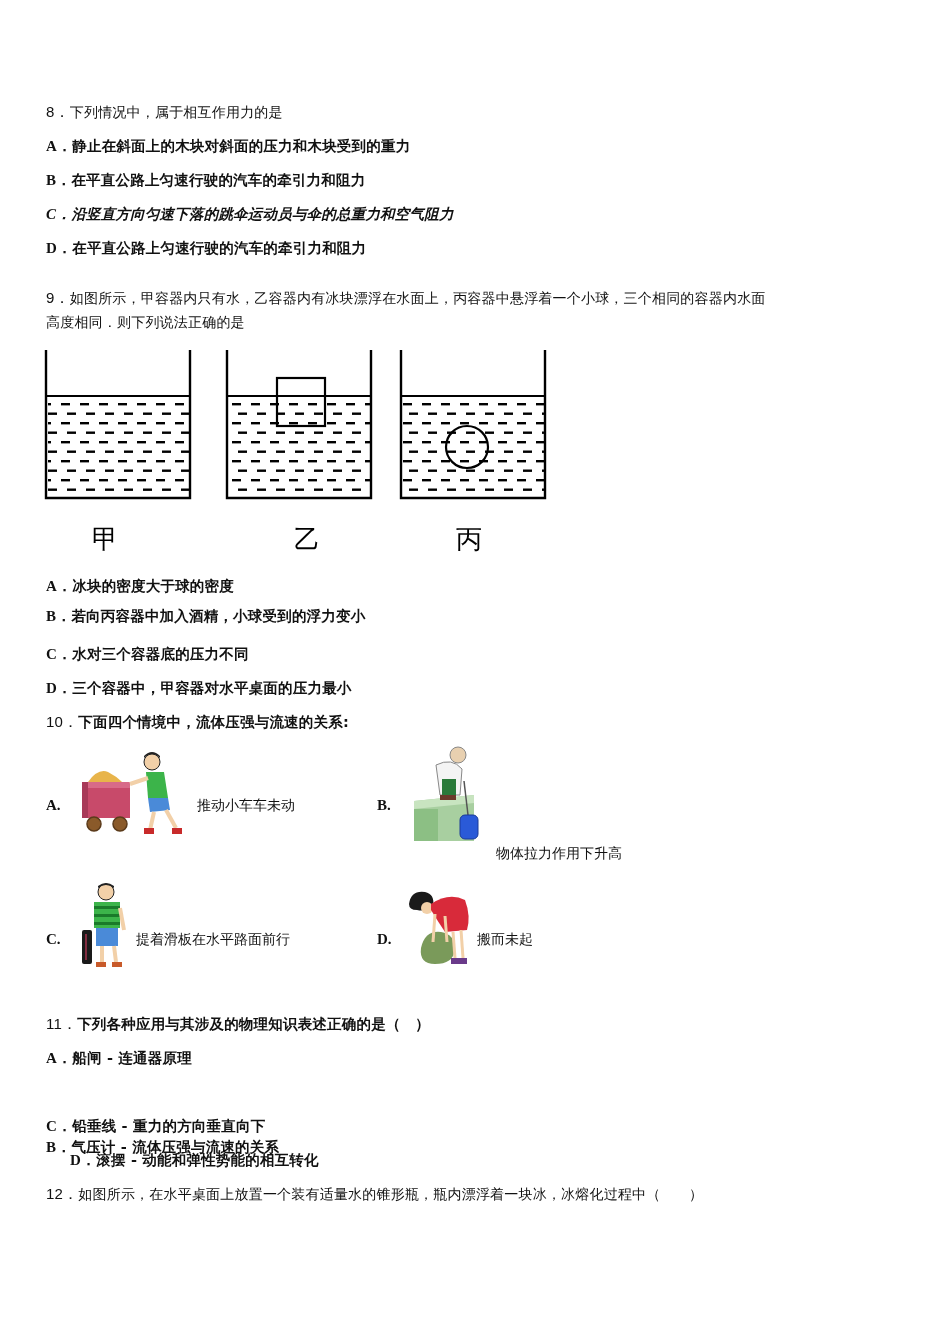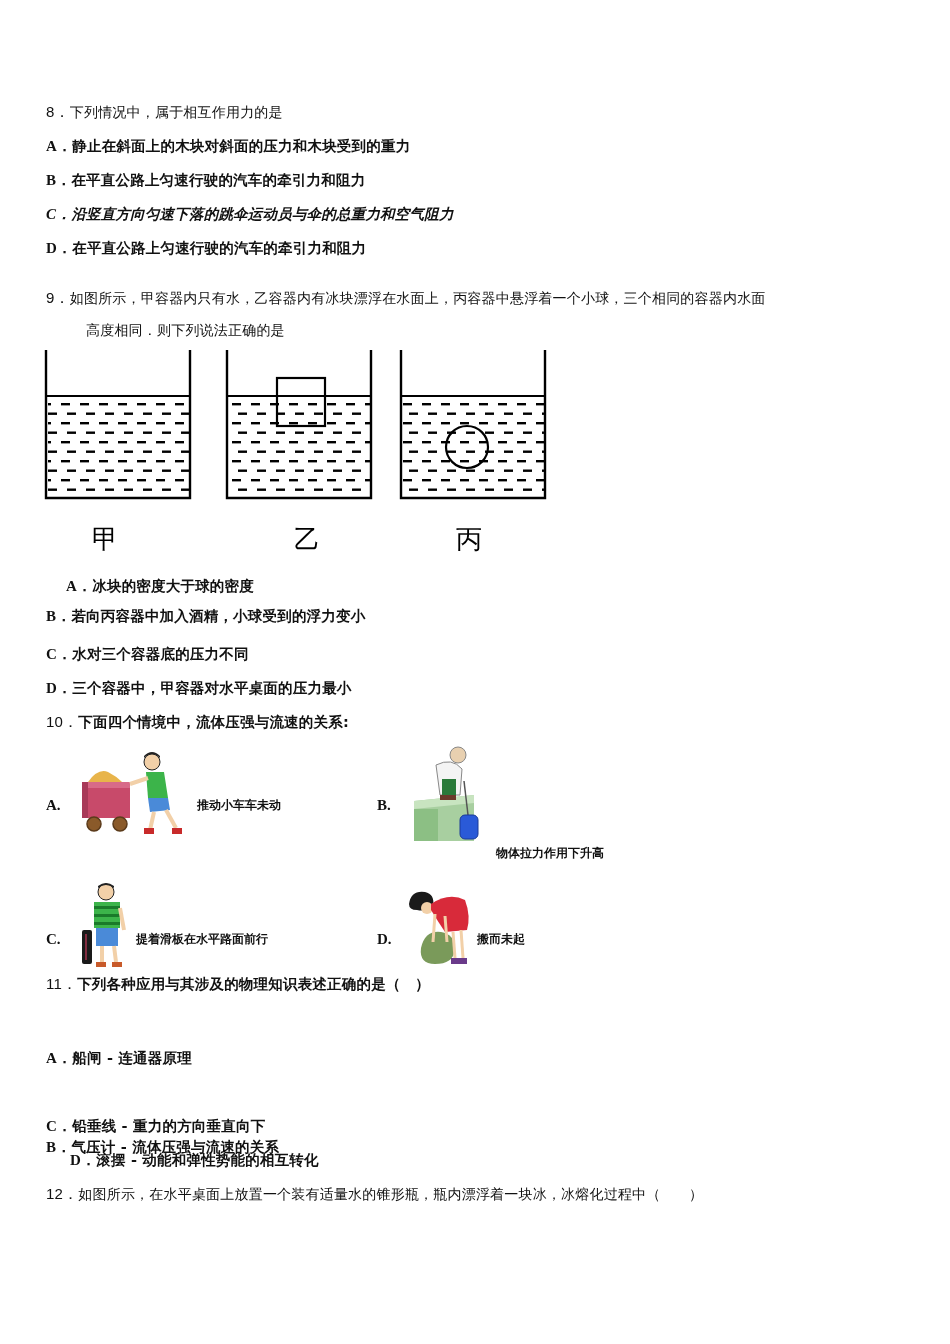--- a/index.html
+++ b/index.html
@@ -60,22 +60,22 @@
     }
     .choice-letter {
       position: absolute;
       font-family: "Liberation Serif", "DejaVu Serif", serif;
       font-weight: bold;
       font-size: 15px;
     }
     .choice-caption {
       position: absolute;
       font-family: "DejaVu Sans", "Liberation Sans", sans-serif;
-      font-weight: bold;
-      font-size: 12px;
+      font-weight: normal;
+      font-size: 14px;
       white-space: nowrap;
     }
   </style>
 </head>
 <body>
 
 <div class="line" style="top:102px;">
   <span class="qnum">8．</span><span class="text-plain">下列情况中，属于相互作用力的是</span>
 </div>
 <div class="line" style="top:136px;text-align:right;">
@@ -87,21 +87,21 @@
 <div class="line" style="top:204px;font-style:italic;">
   <span class="label">C．</span><span class="text">沿竖直方向匀速下落的跳伞运动员与伞的总重力和空气阻力</span>
 </div>
 <div class="line" style="top:238px;">
   <span class="label">D．</span><span class="text">在平直公路上匀速行驶的汽车的牵引力和阻力</span>
 </div>
 
 <div class="line" style="top:272px;margin-top:16px;">
   <span class="qnum">9．</span><span class="text-plain">如图所示，甲容器内只有水，乙容器内有冰块漂浮在水面上，丙容器中悬浮着一个小球，三个相同的容器内水面</span>
 </div>
-<div class="line" style="top:320px;margin-left:40px;">
+<div class="line" style="top:312px;">
   <span class="text-plain">高度相同．则下列说法正确的是</span>
 </div>
 
 <div class="diagram">
   <svg width="520" height="160" viewBox="0 0 520 160">
     <defs>
       <pattern id="waterA" x="0" y="0" width="19" height="19" patternUnits="userSpaceOnUse">
         <rect x="2" y="2" width="9" height="2.4" fill="#000"></rect>
         <rect x="8" y="11.5" width="9" height="2.4" fill="#000"></rect>
       </pattern>
@@ -134,21 +134,21 @@
       <polyline points="361,6 361,154 505,154 505,6" fill="none" stroke="#000" stroke-width="2.4"></polyline>
       <line x1="361" y1="52" x2="505" y2="52" stroke="#000" stroke-width="2.2"></line>
       <circle cx="427" cy="103" r="21" fill="none" stroke="#000" stroke-width="2.2"></circle>
     </g>
   </svg>
   <div class="diagram-label" style="left:52px; top:180px;">甲</div>
   <div class="diagram-label" style="left:254px; top:180px;">乙</div>
   <div class="diagram-label" style="left:416px; top:180px;">丙</div>
 </div>
 
-<div class="line" style="top:576px;margin-left:20px;">
+<div class="line" style="top:576px;">
   <span class="label">A．</span><span class="text">冰块的密度大于球的密度</span>
 </div>
 <div class="line" style="top:606px;">
   <span class="label">B．</span><span class="text">若向丙容器中加入酒精，小球受到的浮力变小</span>
 </div>
 <div class="line" style="top:644px;">
   <span class="label">C．</span><span class="text">水对三个容器底的压力不同</span>
 </div>
 <div class="line" style="top:678px;">
   <span class="label">D．</span><span class="text">三个容器中，甲容器对水平桌面的压力最小</span>
@@ -239,21 +239,21 @@
     <line x1="30" y1="28" x2="28" y2="56" stroke="#f2d0a8" stroke-width="3"></line>
     <line x1="40" y1="30" x2="42" y2="56" stroke="#f2d0a8" stroke-width="3"></line>
 
     <line x1="48" y1="46" x2="50" y2="72" stroke="#f2d0a8" stroke-width="3"></line>
     <line x1="56" y1="44" x2="58" y2="72" stroke="#f2d0a8" stroke-width="3"></line>
     <rect x="46" y="72" width="16" height="6" fill="#6a3a8a"></rect>
   </svg>
 </div>
 <div class="choice-caption" style="left:477px; top:931px;">搬而未起</div>
 
-<div class="line" style="top:974px;">
+<div class="line" style="top:1014px;">
   <span class="qnum">11．</span><span class="text">下列各种应用与其涉及的物理知识表述正确的是（　）</span>
 </div>
 <div class="line" style="top:1048px;">
   <span class="label">A．</span><span class="text">船闸 - 连通器原理</span>
 </div>
 <div class="line" style="top:1137px;">
   <span class="label">B．</span><span class="text">气压计 - 流体压强与流速的关系</span>
 </div>
 <div class="line" style="top:1116px;">
   <span class="label">C．</span><span class="text">铅垂线 - 重力的方向垂直向下</span>

